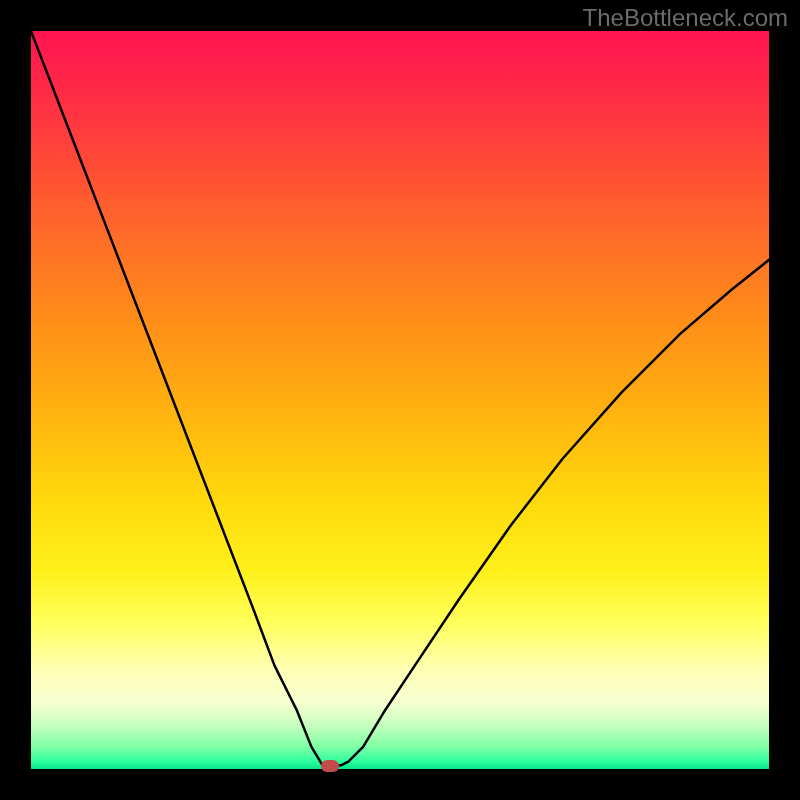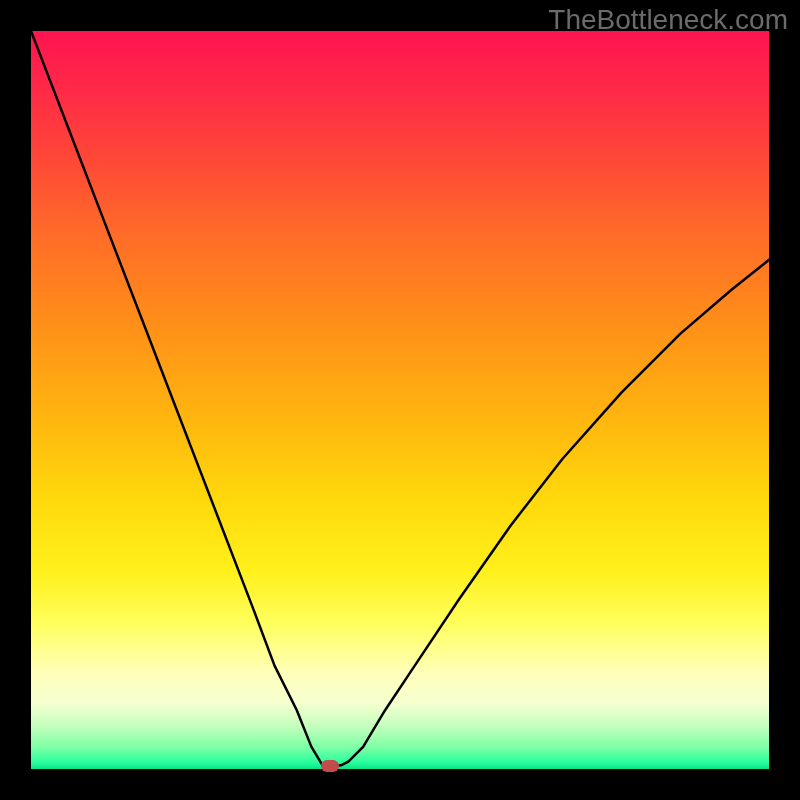--- a/index.html
+++ b/index.html
@@ -8,21 +8,21 @@
     width: 800px;
     height: 800px;
     position: relative;
     background: #000;
   }
   .watermark {
     position: absolute;
     top: 4px;
     right: 12px;
     font-family: Arial, sans-serif;
-    font-size: 28px;
+    font-size: 24px;
     color: #6b6b6b;
     font-weight: 500;
     z-index: 10;
   }
   .plot-area {
     position: absolute;
     left: 31px;
     top: 31px;
     width: 738px;
     height: 738px;

